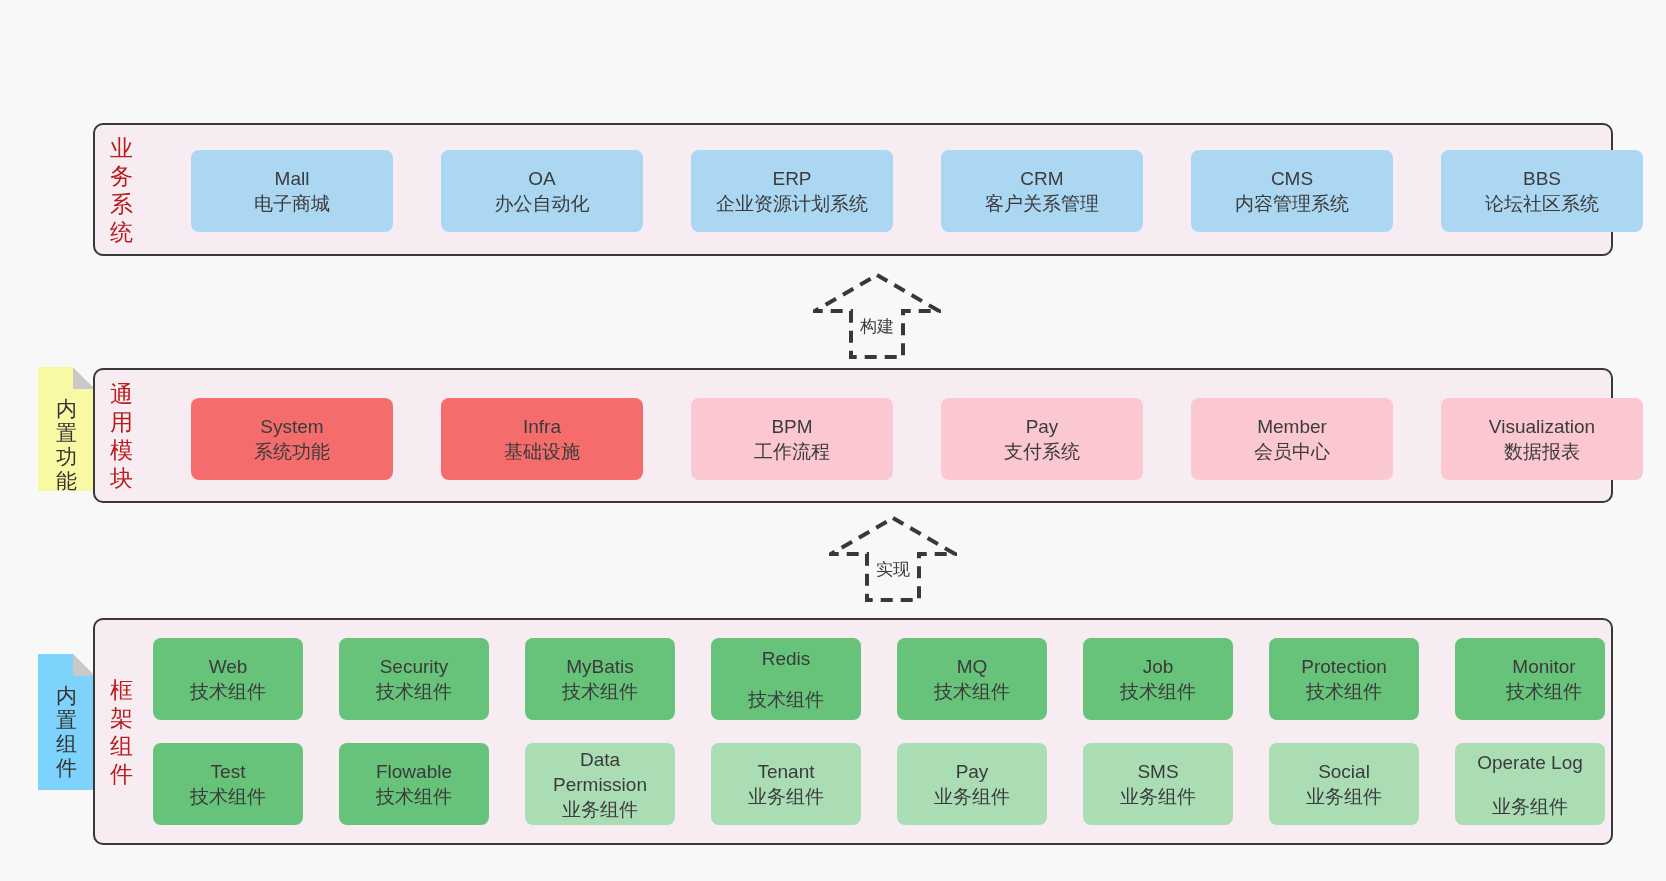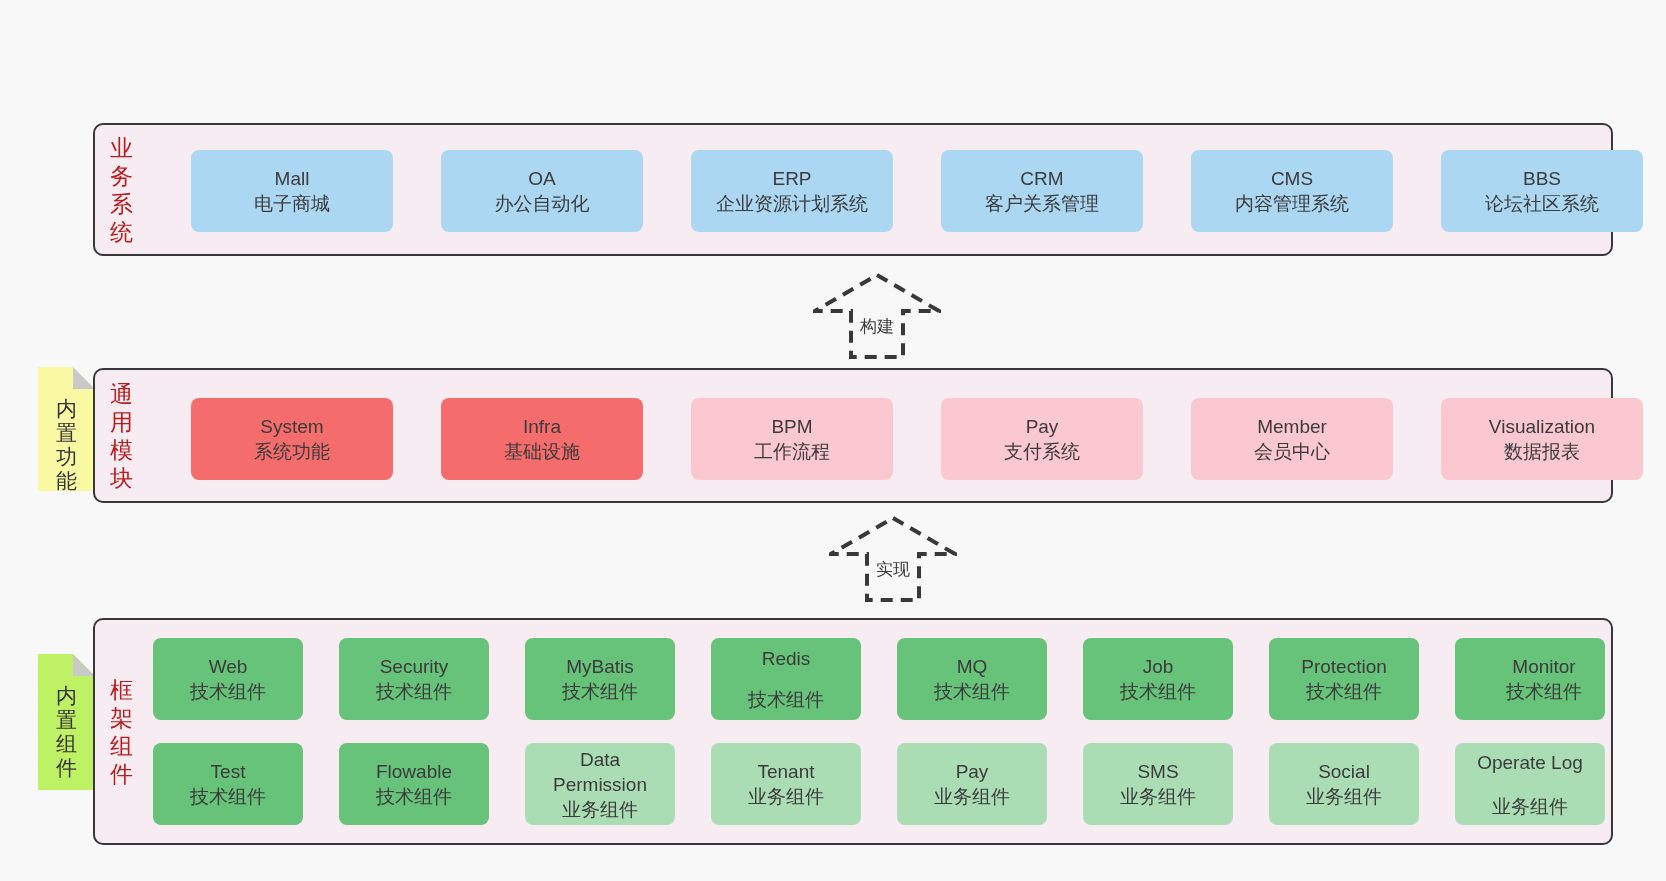--- a/index.html
+++ b/index.html
@@ -115,21 +115,21 @@
     color: #3B3B3B;
   }
 </style>
 </head>
 <body style="background: rgb(248, 248, 248);">
 
 <div class="note note-modules" style="background: rgb(250, 249, 163);">
   <div class="note-fold" style="background: rgb(201, 201, 201);"></div>
   <div class="note-text">内置功能</div>
 </div>
-<div class="note note-components" style="background: #bef264;">
+<div class="note note-components" style="background: #7dd3fc;">
   <div class="note-fold" style="background: rgb(201, 201, 201);"></div>
   <div class="note-text">内置组件</div>
 </div>
 
 <div class="band band-business" style="background: rgb(248, 236, 243); border-color: rgb(56, 56, 56);">
   <div class="band-label">业务系统</div>
   <div class="boxes boxes-wide">
       <div class="box box-w" style="background: rgb(171, 215, 243);">
         <div class="box-title">Mall</div>
         <div class="box-subtitle">电子商城</div>

